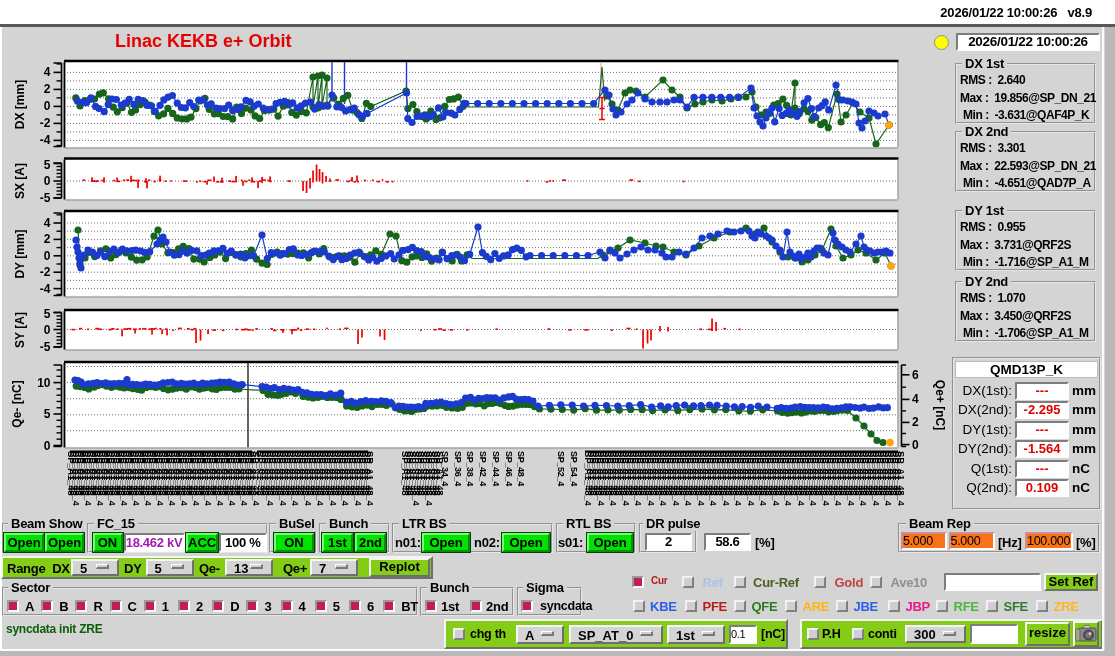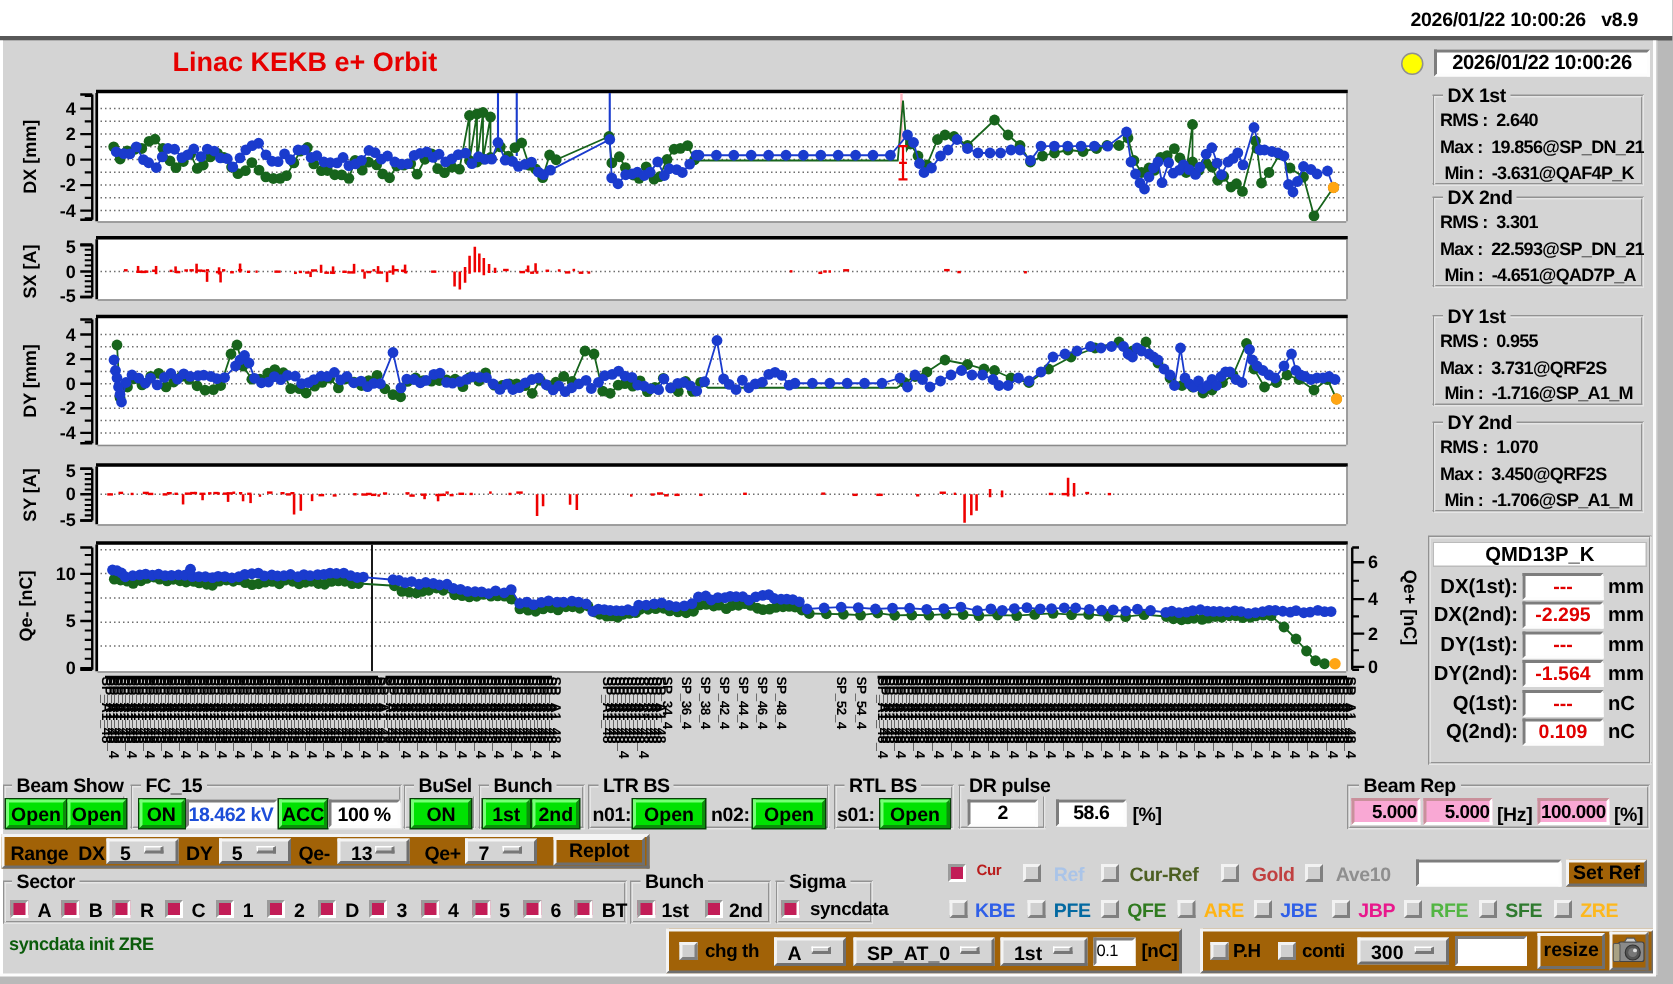--- a/index.html
+++ b/index.html
@@ -5,31 +5,31 @@
 #page{position:relative;width:1115px;height:656px;background:#b9b9b9;filter:opacity(1)}
 #topbar{position:absolute;left:0;top:0;width:1115px;height:24px;background:#fff}
 #topbar span{position:absolute;right:23px;top:4.5px;font-size:13px;font-weight:bold;color:#000;letter-spacing:-0.2px}
 #divider{position:absolute;left:0;top:24px;width:1115px;height:3px;background:#585858}
 #app{position:absolute;left:0;top:27px;width:1105px;height:623px;background:#d4d4d4;border-left:2px solid #fff}
 .abs{position:absolute}
 .b{font-weight:bold}
 .gb{position:absolute;border:2px groove #e6e6e6}
 .gl{position:absolute;top:-8px;left:5px;background:#d4d4d4;padding:0 3px;font-size:13px;font-weight:bold;white-space:nowrap;line-height:14px;letter-spacing:-0.25px}
 .sunk{position:absolute;white-space:nowrap;letter-spacing:-0.3px;border-top:2px solid #7d7d7d;border-left:2px solid #7d7d7d;border-bottom:2px solid #fdfdfd;border-right:2px solid #fdfdfd;background:#fff}
-.raised{position:absolute;border-top:2px solid #f4f4f4;border-left:2px solid #f4f4f4;border-bottom:2px solid #6f6f6f;border-right:2px solid #6f6f6f;background:#a16207}
+.raised{position:absolute;border-top:2px solid #f4f4f4;border-left:2px solid #f4f4f4;border-bottom:2px solid #6f6f6f;border-right:2px solid #6f6f6f;background:#84cc16}
 .btng{position:absolute;border-top:2px solid #75ff75;border-left:2px solid #75ff75;border-bottom:2px solid #0b8f0b;border-right:2px solid #0b8f0b;background:#00e202;color:#000;font-weight:bold;font-size:13px;text-align:center;box-shadow:0 0 0 1px #064006}
-.pinkb{position:absolute;border-top:2px solid #c9909b;border-left:2px solid #c9909b;border-bottom:2px solid #fff;border-right:2px solid #fff;background:#f9a8d4;color:#000;font-weight:bold;font-size:12.5px;letter-spacing:-0.3px;white-space:nowrap;text-align:right}
+.pinkb{position:absolute;border-top:2px solid #c9909b;border-left:2px solid #c9909b;border-bottom:2px solid #fff;border-right:2px solid #fff;background:#f97316;color:#000;font-weight:normal;font-size:12.5px;letter-spacing:-0.3px;white-space:nowrap;text-align:left}
 .lbl{position:absolute;font-size:13px;font-weight:bold;white-space:nowrap;color:#000;letter-spacing:-0.25px}
 .cb{position:absolute;width:12px;height:12px;border-top:2px solid #f2f2f2;border-left:2px solid #f2f2f2;border-bottom:2px solid #808080;border-right:2px solid #808080;background:#cfcfcf}
 .cbr{position:absolute;width:12px;height:12px;border-top:2px solid #9a9a9a;border-left:2px solid #9a9a9a;border-bottom:2px solid #fff;border-right:2px solid #fff;background:#c21d57}
 .om{position:absolute;border-top:2px solid #f4f4f4;border-left:2px solid #f4f4f4;border-bottom:2px solid #6f6f6f;border-right:2px solid #6f6f6f;background:#d4d4d4}
 .om i{position:absolute;right:8px;top:50%;margin-top:-3px;width:13px;height:5px;background:#cfcfcf;border-top:1px solid #fff;border-left:1px solid #fff;border-bottom:2px solid #777;border-right:2px solid #777}
 .om b{position:absolute;left:7px;top:1px;font-size:13px}
 .statline{position:absolute;font-size:12px;font-weight:bold;white-space:nowrap;letter-spacing:-0.45px}
-.qrow-l{position:absolute;font-size:13.5px;font-weight:bold;text-align:right;width:60px}
+.qrow-l{position:absolute;font-size:13.5px;font-weight:normal;text-align:right;width:60px}
 .qval{position:absolute;width:54px;height:18px;border-top:2px solid #7d7d7d;border-left:2px solid #7d7d7d;border-bottom:2px solid #fdfdfd;border-right:2px solid #fdfdfd;background:#fff;color:#e00000;font-weight:bold;font-size:13px;text-align:center;line-height:14px}
 .qunit{position:absolute;font-size:13.5px;font-weight:bold}
 </style></head><body>
 <div id="page">
     <div id="topbar">
       <span>2026/01/22 10:00:26&nbsp;&nbsp;&nbsp;v8.9</span>
     </div>
     <div id="divider"></div>
     <div id="app">
       <div style="position:absolute;left:-2px;top:-27px;width:1115px;height:656px">
@@ -1565,21 +1565,21 @@
         <div class="qunit" style="left:1072px;top:480.0px">nC</div>
         <div class="gb" style="left:2px;top:523px;width:82px;height:30px">
           <span class="gl" style="left:4px">Beam Show</span>
         </div>
         <div class="btng" style="left:4px;top:532.5px;width:40px;height:19.5px;line-height:15.5px;font-size:13px">Open</div>
         <div class="btng" style="left:45px;top:532.5px;width:39px;height:19.5px;line-height:15.5px;font-size:13px">Open</div>
         <div class="gb" style="left:87px;top:523px;width:181px;height:30px">
           <span class="gl" style="left:5px">FC_15</span>
         </div>
         <div class="btng" style="left:92.5px;top:532.5px;width:30px;height:19.5px;line-height:15.5px;font-size:13px">ON</div>
-        <div class="sunk" style="left:123.5px;top:532.5px;width:61px;height:19.5px;font-size:13px;font-weight:bold;color:#1d4ed8;text-align:center;line-height:15.5px">18.462 kV</div>
+        <div class="sunk" style="left:123.5px;top:532.5px;width:61px;height:19.5px;font-size:13px;font-weight:bold;color:#a21caf;text-align:center;line-height:15.5px">18.462 kV</div>
         <div class="btng" style="left:186px;top:532.5px;width:32px;height:19.5px;line-height:15.5px;font-size:13px">ACC</div>
         <div class="sunk" style="left:219px;top:532.5px;width:47.5px;height:19.5px;font-size:13px;font-weight:bold;color:#000;text-align:center;line-height:15.5px">100 %</div>
         <div class="gb" style="left:269px;top:523px;width:48px;height:30px">
           <span class="gl" style="left:5px">BuSel</span>
         </div>
         <div class="btng" style="left:274px;top:532.5px;width:40px;height:19.5px;line-height:15.5px;font-size:13px">ON</div>
         <div class="gb" style="left:319px;top:523px;width:71px;height:30px">
           <span class="gl" style="left:5px">Bunch</span>
         </div>
         <div class="btng" style="left:322px;top:532.5px;width:31px;height:19.5px;line-height:15.5px;font-size:13px">1st</div>
@@ -1679,21 +1679,21 @@
         <div class="lbl" style="left:753px;top:575px;font-size:13px;color:#4c5f22">Cur-Ref</div>
         <div class="cb" style="left:814px;top:576px"></div>
         <div class="lbl" style="left:834.5px;top:575px;font-size:13px;color:#c04040">Gold</div>
         <div class="cb" style="left:870px;top:576px"></div>
         <div class="lbl" style="left:890.5px;top:575px;font-size:13px;color:#8e8e8e">Ave10</div>
         <div class="sunk" style="left:944px;top:573px;width:97px;height:18px;font-size:13px;font-weight:bold;color:#000;text-align:center;line-height:14px"></div>
         <div class="raised" style="left:1044px;top:572.5px;width:54px;height:18px;font-size:13px;font-weight:bold;text-align:center;line-height:13px">Set Ref</div>
         <div class="cb" style="left:632.5px;top:599.5px"></div>
         <div class="lbl" style="left:650.0px;top:598.5px;font-size:13px;color:#2f5fe8">KBE</div>
         <div class="cb" style="left:685px;top:599.5px"></div>
-        <div class="lbl" style="left:702.5px;top:598.5px;font-size:13px;color:#0369a1">PFE</div>
+        <div class="lbl" style="left:702.5px;top:598.5px;font-size:13px;color:#b91c1c">PFE</div>
         <div class="cb" style="left:734px;top:599.5px"></div>
         <div class="lbl" style="left:751.5px;top:598.5px;font-size:13px;color:#2f7a1f">QFE</div>
         <div class="cb" style="left:785px;top:599.5px"></div>
         <div class="lbl" style="left:802.5px;top:598.5px;font-size:13px;color:#ffb414">ARE</div>
         <div class="cb" style="left:836px;top:599.5px"></div>
         <div class="lbl" style="left:853.5px;top:598.5px;font-size:13px;color:#2f5fe8">JBE</div>
         <div class="cb" style="left:888px;top:599.5px"></div>
         <div class="lbl" style="left:905.5px;top:598.5px;font-size:13px;color:#e8188c">JBP</div>
         <div class="cb" style="left:936px;top:599.5px"></div>
         <div class="lbl" style="left:953.5px;top:598.5px;font-size:13px;color:#52b542">RFE</div>

